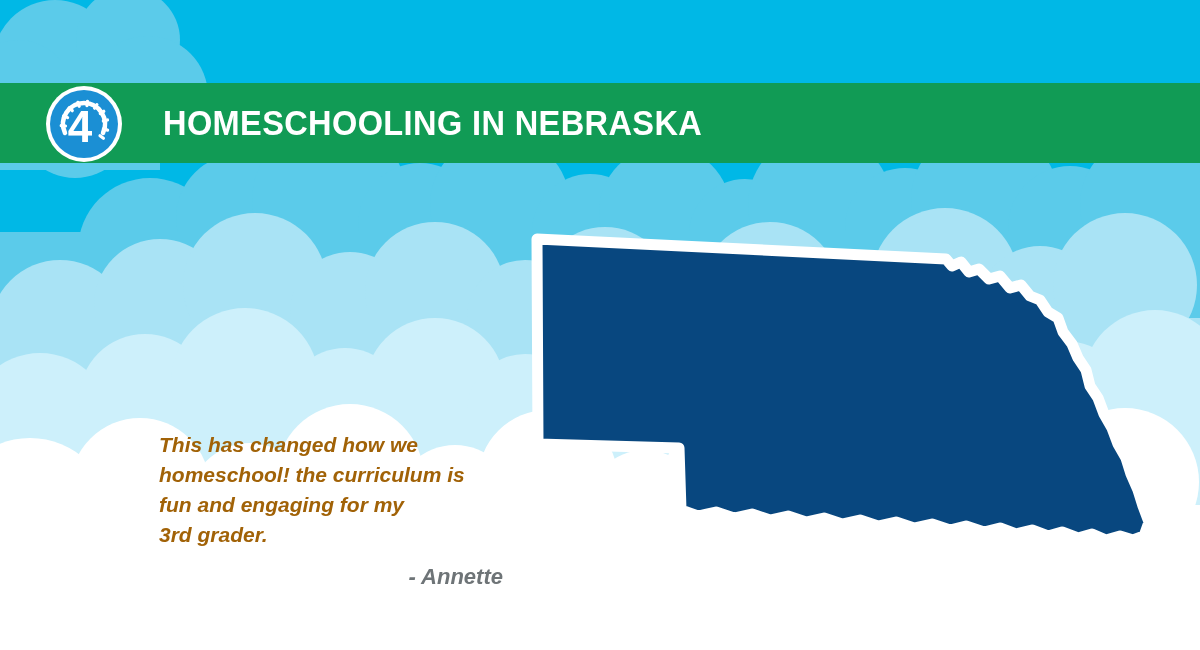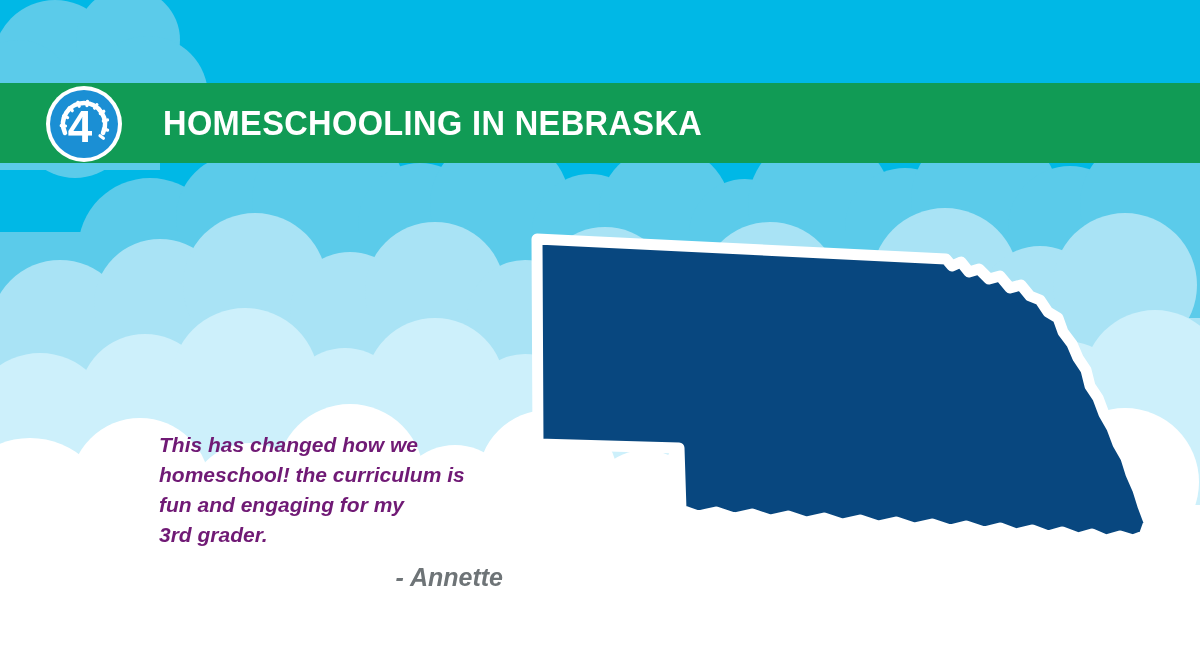--- a/index.html
+++ b/index.html
@@ -71,35 +71,35 @@
 
   
   .quote-block {
     position: absolute;
     left: 159px;
     top: 430px;
     width: 360px;
     z-index: 25;
   }
   .quote-text {
-    color: #701a75;
+    color: #a16207;
     font-family: "Liberation Sans", sans-serif;
     font-weight: bold;
     font-style: italic;
     font-size: 21px;
     line-height: 30px;
     margin: 0;
     white-space: pre-line;
   }
   .quote-author {
     color: #6E7477;
     font-family: "Liberation Sans", sans-serif;
     font-weight: bold;
     font-style: italic;
-    font-size: 25px;
+    font-size: 22px;
     line-height: 30px;
     margin: 12px 0 0 0;
     text-align: right;
     padding-right: 16px;
   }
 </style>
 </head>
 <body>
 
 <div class="canvas">

